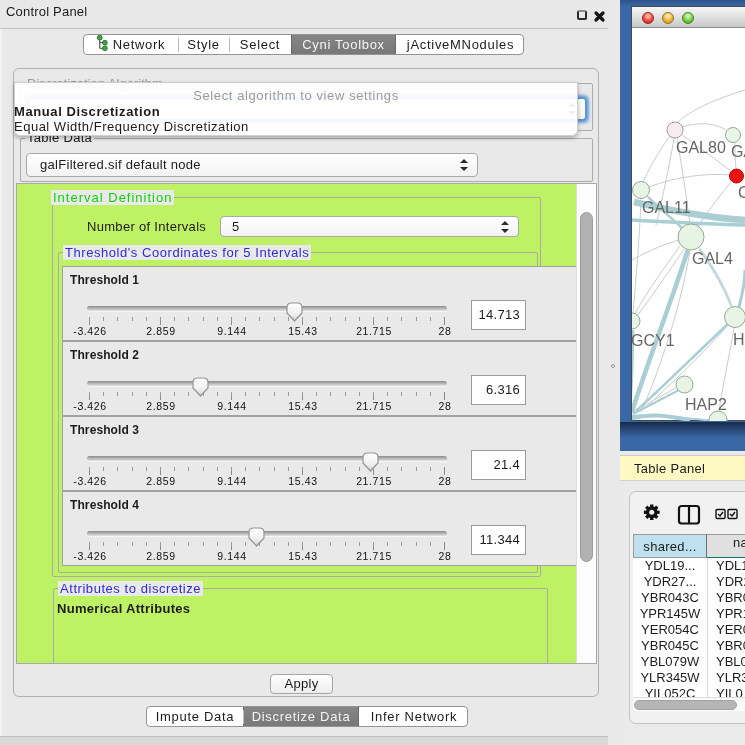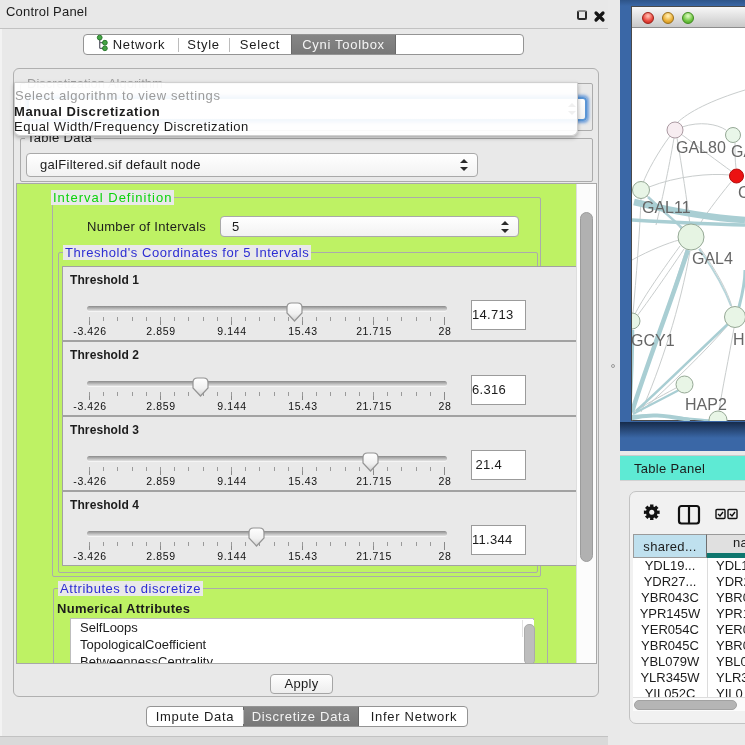--- a/index.html
+++ b/index.html
@@ -26,50 +26,50 @@
 #scrollpane{position:absolute;left:16px;top:183px;width:581px;height:481px;border:1px solid #a8a8a8;overflow:hidden;background:#bef264}
 #vsb{position:absolute;left:559px;top:0;width:20px;height:479px;background:#fcfcfc;border-left:1px solid #dedede}
 #vsb .thumb{position:absolute;left:3px;top:28px;width:13px;height:350px;background:#b1b1b1;border:1px solid #9c9c9c;border-radius:7px}
 
 .tbox{position:absolute;left:45px;width:523px;height:75px;border:1px solid #a2a2a2;background:#e9e9e9}
 .tbox .name{position:absolute;left:7px;top:6px;font-weight:bold;font-size:12px;letter-spacing:.1px}
 .tbox .track{position:absolute;left:24px;top:38.5px;width:360px;height:5px;border-radius:2.5px;background:linear-gradient(#8a8a8a,#e3e3e3);box-shadow:0 1px 0 #f5f5f5}
 .tbox .ticksmin{position:absolute;left:26px;top:50px;width:343px;height:4px;background:repeating-linear-gradient(90deg,#9a9a9a 0 1px,transparent 1px 14.2px)}
 .tbox .ticksmaj{position:absolute;left:26px;top:50px;width:357px;height:7.5px;background:repeating-linear-gradient(90deg,#8a8a8a 0 1px,transparent 1px 71px)}
 .tbox .sl{position:absolute;top:59px;font-size:10.5px;line-height:10px;letter-spacing:.6px;transform:translateX(-50%);color:#111}
-.tbox .val{position:absolute;left:408px;top:33px;width:55px;height:30px;background:#fff;border:1px solid #9b9b9b;line-height:28px;text-align:right;padding-right:23px;font-size:13px}
+.tbox .val{position:absolute;left:408px;top:33px;width:55px;height:30px;background:#fff;border:1px solid #9b9b9b;line-height:28px;text-align:right;padding-right:5px;font-size:13px}
 .thumbS{position:absolute;top:35px;width:17px;height:20px;margin-left:-8.5px}
 
 #attrlist{position:absolute;left:53px;top:434px;width:464px;height:46px;background:#fff;border:1px solid #bdbdbd;border-bottom:none}
 #attrlist div{padding-left:9px;height:17px;line-height:17px;letter-spacing:0}
 #alsb{position:absolute;left:451px;top:1px;width:12px;height:45px;background:#fff;border-left:1px solid #e2e2e2}
 #alsb .thumb{position:absolute;left:1px;top:4px;width:9px;height:41px;background:#bdbdbd;border:1px solid #ababab;border-radius:5px}
 
 #apply{position:absolute;left:270px;top:674px;width:63px;height:20px;background:linear-gradient(#ffffff,#ededed);border:1px solid #a5a5a5;border-radius:4px;text-align:center;line-height:18px}
 #botstrip{position:absolute;left:0;top:736px;width:620px;height:9px;background:#d9d9d9;border-top:1px solid #c2c2c2}
 
 #popup{position:absolute;left:14px;top:82px;width:564px;height:54px;background:rgba(255,255,255,.93);border:1px solid rgba(170,170,170,.55);border-radius:0 0 6px 6px;box-shadow:0 2px 4px rgba(0,0,0,.28);z-index:30}
-#popup .i1{position:absolute;left:0;width:100%;top:5px;color:#9b9b9b;letter-spacing:.6px}
+#popup .i1{position:absolute;left:0;width:100%;top:5px;text-align:center;color:#9b9b9b;letter-spacing:.6px}
 #popup .i2{position:absolute;left:-1px;top:21px;font-weight:bold;letter-spacing:.6px}
 #popup .i3{position:absolute;left:-1px;top:36px;letter-spacing:.5px}
 
 #divider{position:absolute;left:608px;top:0;width:12px;height:745px;background:#e9e9e9}
 #divdot{position:absolute;left:611px;top:364px;width:4px;height:4px;border:1px solid #9a9a9a;border-radius:50%}
 
 #bluebg{position:absolute;left:620px;top:0;width:125px;height:451px;background:linear-gradient(#2e5488 0,#3a67a6 6px,#3a67a6 100%)}
 #netwin{position:absolute;left:631px;top:6px;width:125px;height:415px;background:#fff;border:1px solid #4a4a4a}
 #nettbar{position:absolute;left:0;top:0;width:100%;height:21px;background:linear-gradient(#f7f7f7,#c9c9c9);border-bottom:1px solid #8d8d8d}
 .light{position:absolute;top:5px;width:12px;height:12px;border-radius:50%}
 #netshadow{position:absolute;left:620px;top:422px;width:125px;height:16px;background:linear-gradient(rgba(13,28,52,.8),rgba(58,103,166,0))}
 
-#tpbar{position:absolute;left:620px;top:455px;width:125px;height:26px;background:#5eead4;border-top:1px solid #cbcbcb;border-bottom:1px solid #d2d2d2;line-height:25px}
+#tpbar{position:absolute;left:620px;top:455px;width:125px;height:26px;background:#fef9c3;border-top:1px solid #cbcbcb;border-bottom:1px solid #d2d2d2;line-height:25px}
 #tpbg{position:absolute;left:620px;top:481px;width:125px;height:264px;background:#eaeaea}
 #tablewin{position:absolute;left:629px;top:491px;width:130px;height:233px;background:#f1f1f1;border:1px solid #c3c3c3;border-radius:7px}
 #thead1{position:absolute;left:633px;top:534px;width:74px;height:24px;background:#bfe0ee;border:1px solid #9a9a9a;border-right:1px solid #6f6f6f;text-align:center;line-height:23px}
-#thead2{position:absolute;left:707px;top:534px;width:38px;height:24px;background:#e0e0e0;border-top:1px solid #9a9a9a;border-bottom:5px solid #0f766e}
+#thead2{position:absolute;left:707px;top:534px;width:38px;height:24px;background:#e0e0e0;border-top:1px solid #9a9a9a;border-bottom:1px solid #0f766e}
 #tbody{position:absolute;left:633px;top:558px;width:112px;height:139px;background:#fff;overflow:hidden}
 #tbody .r{position:absolute;width:100%;height:16px;line-height:16px;letter-spacing:0}
 #tbody .c1{position:absolute;left:0;width:74px;text-align:center}
 #tbody .c2{position:absolute;left:83px}
 #tgrid{position:absolute;left:74px;top:0;width:1px;height:139px;background:#dcdcdc}
 #hsb{position:absolute;left:633px;top:697px;width:112px;height:14px;background:#fbfbfb;border-top:1px solid #ddd}
 #hsb .thumb{position:absolute;left:1px;top:2px;width:103px;height:10px;background:#b5b5b5;border:1px solid #a2a2a2;border-radius:5px}
 svg{position:absolute;overflow:visible}
 #netsvg{overflow:hidden}
 svg text{letter-spacing:0}
@@ -82,20 +82,21 @@
 <div id="tb-float"></div>
 <svg style="left:594px;top:11px;position:absolute" width="11" height="11" viewBox="0 0 11 11">
     <path d="M2 2 L9 9 M9 2 L2 9" stroke="#151515" stroke-width="3.2" stroke-linecap="round"></path>
   </svg>
 
 <div class="tabrow" style="left:83px;top:34px;width:441px">
   <div class="seg" style="left:0;width:94px;padding-left:16px">Network</div>
   <div class="seg" style="left:94px;width:51px">Style</div>
   <div class="seg" style="left:145px;width:62px">Select</div>
   <div class="seg sel" style="left:207px;width:105px">Cyni Toolbox</div>
+  <div class="seg" style="left:312px;width:129px">jActiveMNodules</div>
   <div class="sep" style="left:94px"></div>
   <div class="sep" style="left:145px"></div>
 </div>
 <svg style="left:95px;top:34px" width="14" height="18" viewBox="0 0 14 18">
  <path d="M4.7 5 V14.3 M4.7 8.7 H8 M4.7 14.3 H8" stroke="#62626e" stroke-width="1.3" fill="none"></path>
  <circle cx="4.7" cy="3.6" r="2.4" fill="#44a544" stroke="#1f7023" stroke-width=".9"></circle>
  <circle cx="9.9" cy="8.7" r="2.4" fill="#44a544" stroke="#1f7023" stroke-width=".9"></circle>
  <circle cx="9.9" cy="14.3" r="2.4" fill="#44a544" stroke="#1f7023" stroke-width=".9"></circle>
 </svg>
 
@@ -191,28 +192,20 @@
     <div class="val">11.344</div>
     <svg class="thumbS" style="left:193px" width="17" height="20" viewBox="0 0 17 20">
         <path d="M1 5.5 Q1 1 5.5 1 L11.5 1 Q16 1 16 5.5 L16 11 L8.5 19 L1 11 Z" fill="url(#thg)" stroke="#949494" stroke-width="1.2"></path>
       </svg>
   </div>
 
   <div class="group" style="left:36px;top:404px;width:495px;height:90px">
       <span class="lbl" style="color:#2d2dd3;letter-spacing:.55px">Attributes to discretize</span>
     </div>
   <div style="position:absolute;left:40px;top:417px;font-weight:bold">Numerical Attributes</div>
-  <div id="attrlist">
-    <div>SelfLoops</div>
-      <div>TopologicalCoefficient</div>
-      <div>BetweennessCentrality</div>
-    <div id="alsb">
-        <div class="thumb"></div>
-      </div>
-  </div>
   <div id="vsb">
       <div class="thumb"></div>
     </div>
 </div>
 
 <div id="apply">Apply</div>
 <div class="tabrow" style="left:146px;top:706px;width:322px">
   <div class="seg" style="left:0;width:96px">Impute Data</div>
   <div class="seg sel" style="left:96px;width:116px">Discretize Data</div>
   <div class="seg" style="left:212px;width:110px">Infer Network</div>

